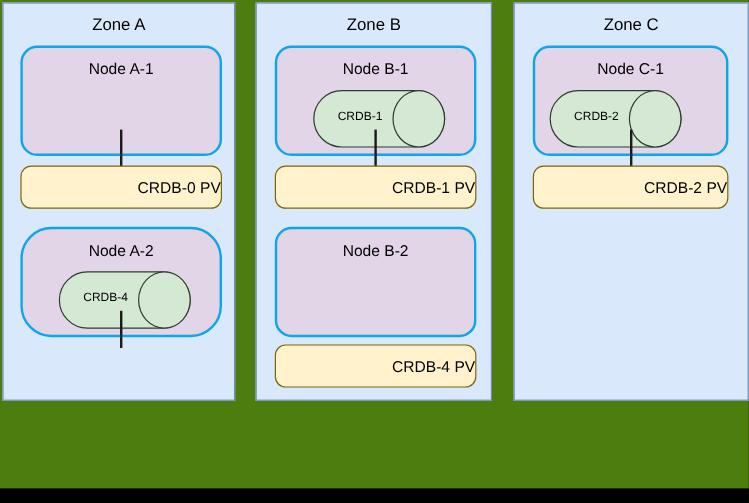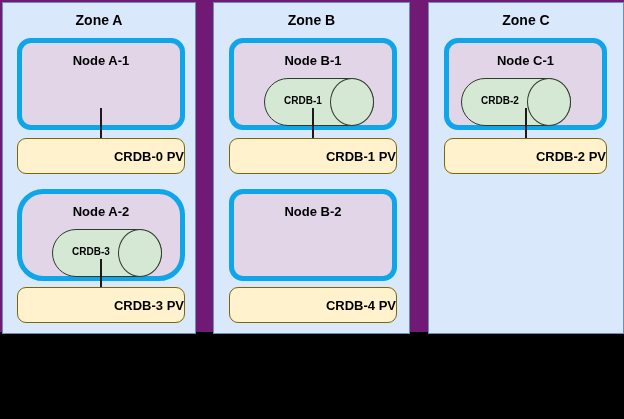--- a/index.html
+++ b/index.html
@@ -12,23 +12,22 @@
     height: 419px;
     position: relative;
     overflow: hidden;
     font-family: "Liberation Sans", sans-serif;
   }
 
   .canvas {
     position: absolute;
     left: 0; top: 0;
     width: 624px;
-    height: 332px;
-    background: #701a75;
-    font-weight: bold;
+    height: 407px;
+    background: #4d7c0f;
   }
 
   
   .zone {
     position: absolute;
     background: #dae8fc;
     border: 1px solid #6c8ebf;
     box-sizing: border-box;
   }
   .zone-title {
@@ -44,21 +43,21 @@
   }
 
   #zone-a { left: 2px;   top: 2px; width: 194px; height: 332px; }
   #zone-b { left: 213px; top: 2px; width: 197px; height: 332px; }
   #zone-c { left: 428px; top: 2px; width: 196px; height: 332px; }
 
   
   .node {
     position: absolute;
     background: #e1d5e7;
-    border: 5px solid #0ea5e9;
+    border: 2px solid #0ea5e9;
     border-radius: 14px;
     box-sizing: border-box;
   }
   .node-title {
     position: absolute;
     left: 0; right: 0;
     top: 9px;
     text-align: center;
     font-size: 13px;
     color: #000000;
@@ -144,27 +143,24 @@
     <div class="connector" style="left:97px; top:105px; height:33px;"></div>
     <div class="pv" style="left:14px; top:135px; width:168px; height:36px;">
       <span class="pv-label">CRDB-0 PV</span>
     </div>
 
     <div class="node" style="left:14px; top:186px; width:168px; height:92px;border-radius:26px;">
       <div class="node-title">Node A-2</div>
       <div class="cyl" style="left:30px; top:35px;">
         <div class="cyl-body"></div>
         <div class="cyl-cap"></div>
-        <div class="cyl-label">CRDB-3</div>
+        <div class="cyl-label">CRDB-4</div>
       </div>
     </div>
     <div class="connector" style="left:97px; top:256px; height:31px;"></div>
-    <div class="pv" style="left:14px; top:284px; width:168px; height:36px;">
-      <span class="pv-label">CRDB-3 PV</span>
-    </div>
   </div>
 
   <div class="zone" id="zone-b">
     <div class="zone-title">Zone B</div>
 
     <div class="node" style="left:15px; top:35px; width:168px; height:92px;">
       <div class="node-title">Node B-1</div>
       <div class="cyl" style="left:30px; top:35px;">
         <div class="cyl-body"></div>
         <div class="cyl-cap"></div>

